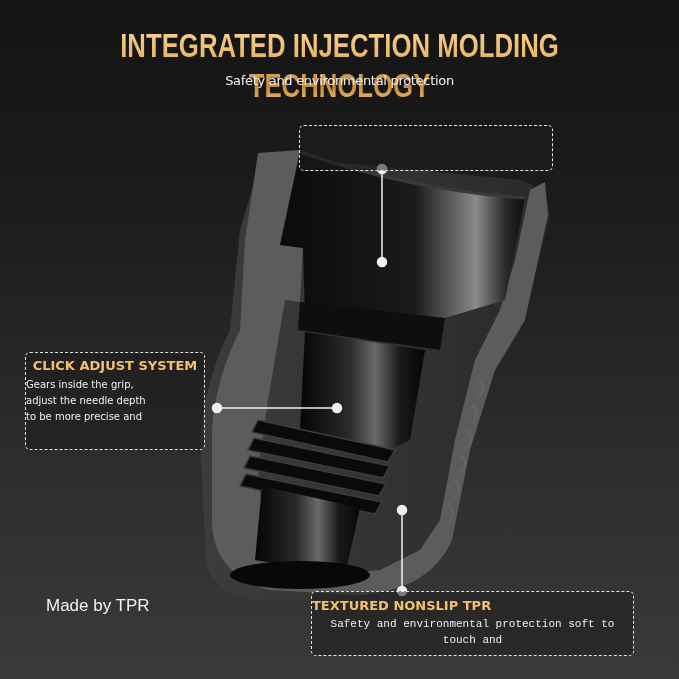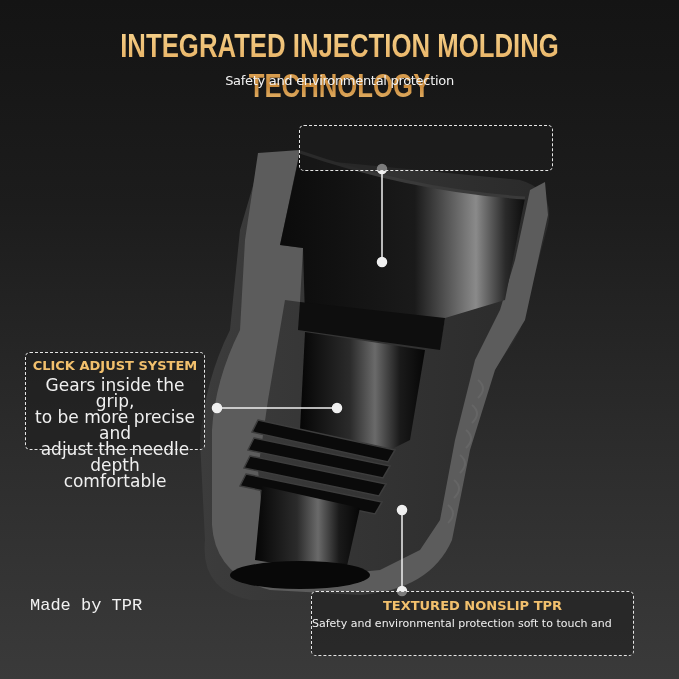--- a/index.html
+++ b/index.html
@@ -30,29 +30,29 @@
     color: #f2c06d; font-weight: 700; font-family: "DejaVu Sans", sans-serif;
   }
   .white { color: #f0f0f0; font-family: "DejaVu Sans", sans-serif; }
 
   #callout-plastic { left: 299px; top: 125px; width: 252px; height: 44px; }
   #callout-plastic .title { position: absolute; left: 6px; top: 6px; width: 132px; text-align: center; font-size: 13px; line-height: 16px; }
   #callout-plastic .desc { position: absolute; left: 138px; top: 6px; width: 112px; text-align: center; font-size: 11.5px; line-height: 16px; }
 
   #callout-click { left: 25px; top: 320px; width: 178px; height: 96px; margin-top: 32px; }
   #callout-click .title { position: absolute; left: 0; top: 5px; width: 178px; text-align: center; font-size: 13px; line-height: 16px; }
-  #callout-click .desc { position: absolute; left: 0; top: 24px; width: 178px; text-align: center; font-size: 17px; line-height: 16px; }
+  #callout-click .desc { position: absolute; left: 0; top: 24px; width: 178px; text-align: left; font-size: 10px; line-height: 16px; }
 
   #callout-tpr { left: 311px; top: 591px; width: 321px; height: 63px; }
-  #callout-tpr .title { position: absolute; left: 0; top: 6px; width: 321px; text-align: center; font-size: 13px; line-height: 16px; }
-  #callout-tpr .desc { position: absolute; left: 0; top: 24px; width: 321px; text-align: left; font-size: 11px; line-height: 16px; }
+  #callout-tpr .title { position: absolute; left: 0; top: 6px; width: 321px; font-size: 13px; line-height: 16px; }
+  #callout-tpr .desc { position: absolute; left: 0; top: 24px; width: 321px; text-align: center; font-size: 11px; line-height: 16px; font-family: Liberation Mono, monospace; }
 
   .side-note {
-    position: absolute; left: 30px; top: 591px; color: #f2f2f2;
-    font-size: 17px; line-height: 30px; font-family: Liberation Mono, monospace;
+    position: absolute; left: 46px; top: 591px; color: #f2f2f2;
+    font-size: 17px; line-height: 30px; font-family: Liberation Sans, sans-serif;
   }
 </style>
 </head>
 <body>
 
 <div class="headline">INTEGRATED INJECTION MOLDING TECHNOLOGY</div>
 <div class="subhead">Safety and environmental protection</div>
 
 <svg class="illustration" viewBox="0 0 679 679" xmlns="http://www.w3.org/2000/svg">
   <defs>
@@ -125,23 +125,22 @@
 
 <div id="callout-plastic" class="callout">
   <div class="title gold">
   </div>
 </div>
 
 <div id="callout-click" class="callout">
   <div class="title gold">CLICK ADJUST SYSTEM</div>
   <div class="desc white">
     <div>Gears inside the grip,</div>
+    <div>adjust the needle depth</div>
     <div>to be more precise and</div>
-    <div>adjust the needle depth</div>
-    <div>comfortable</div>
   </div>
 </div>
 
 <div id="callout-tpr" class="callout">
   <div class="title gold">TEXTURED NONSLIP TPR</div>
   <div class="desc white">
     <div>Safety and environmental protection soft to touch and</div>
   </div>
 </div>
 

